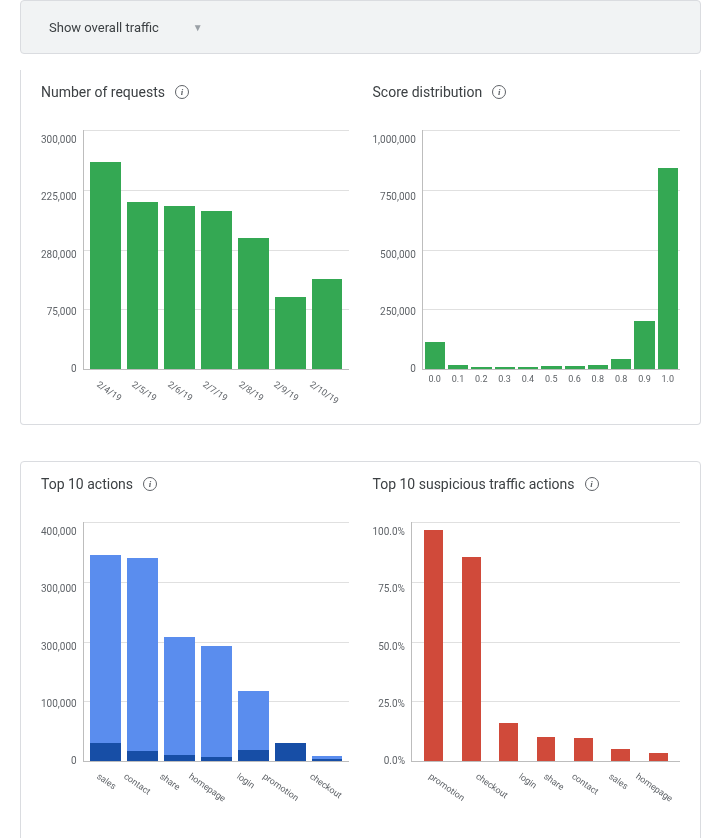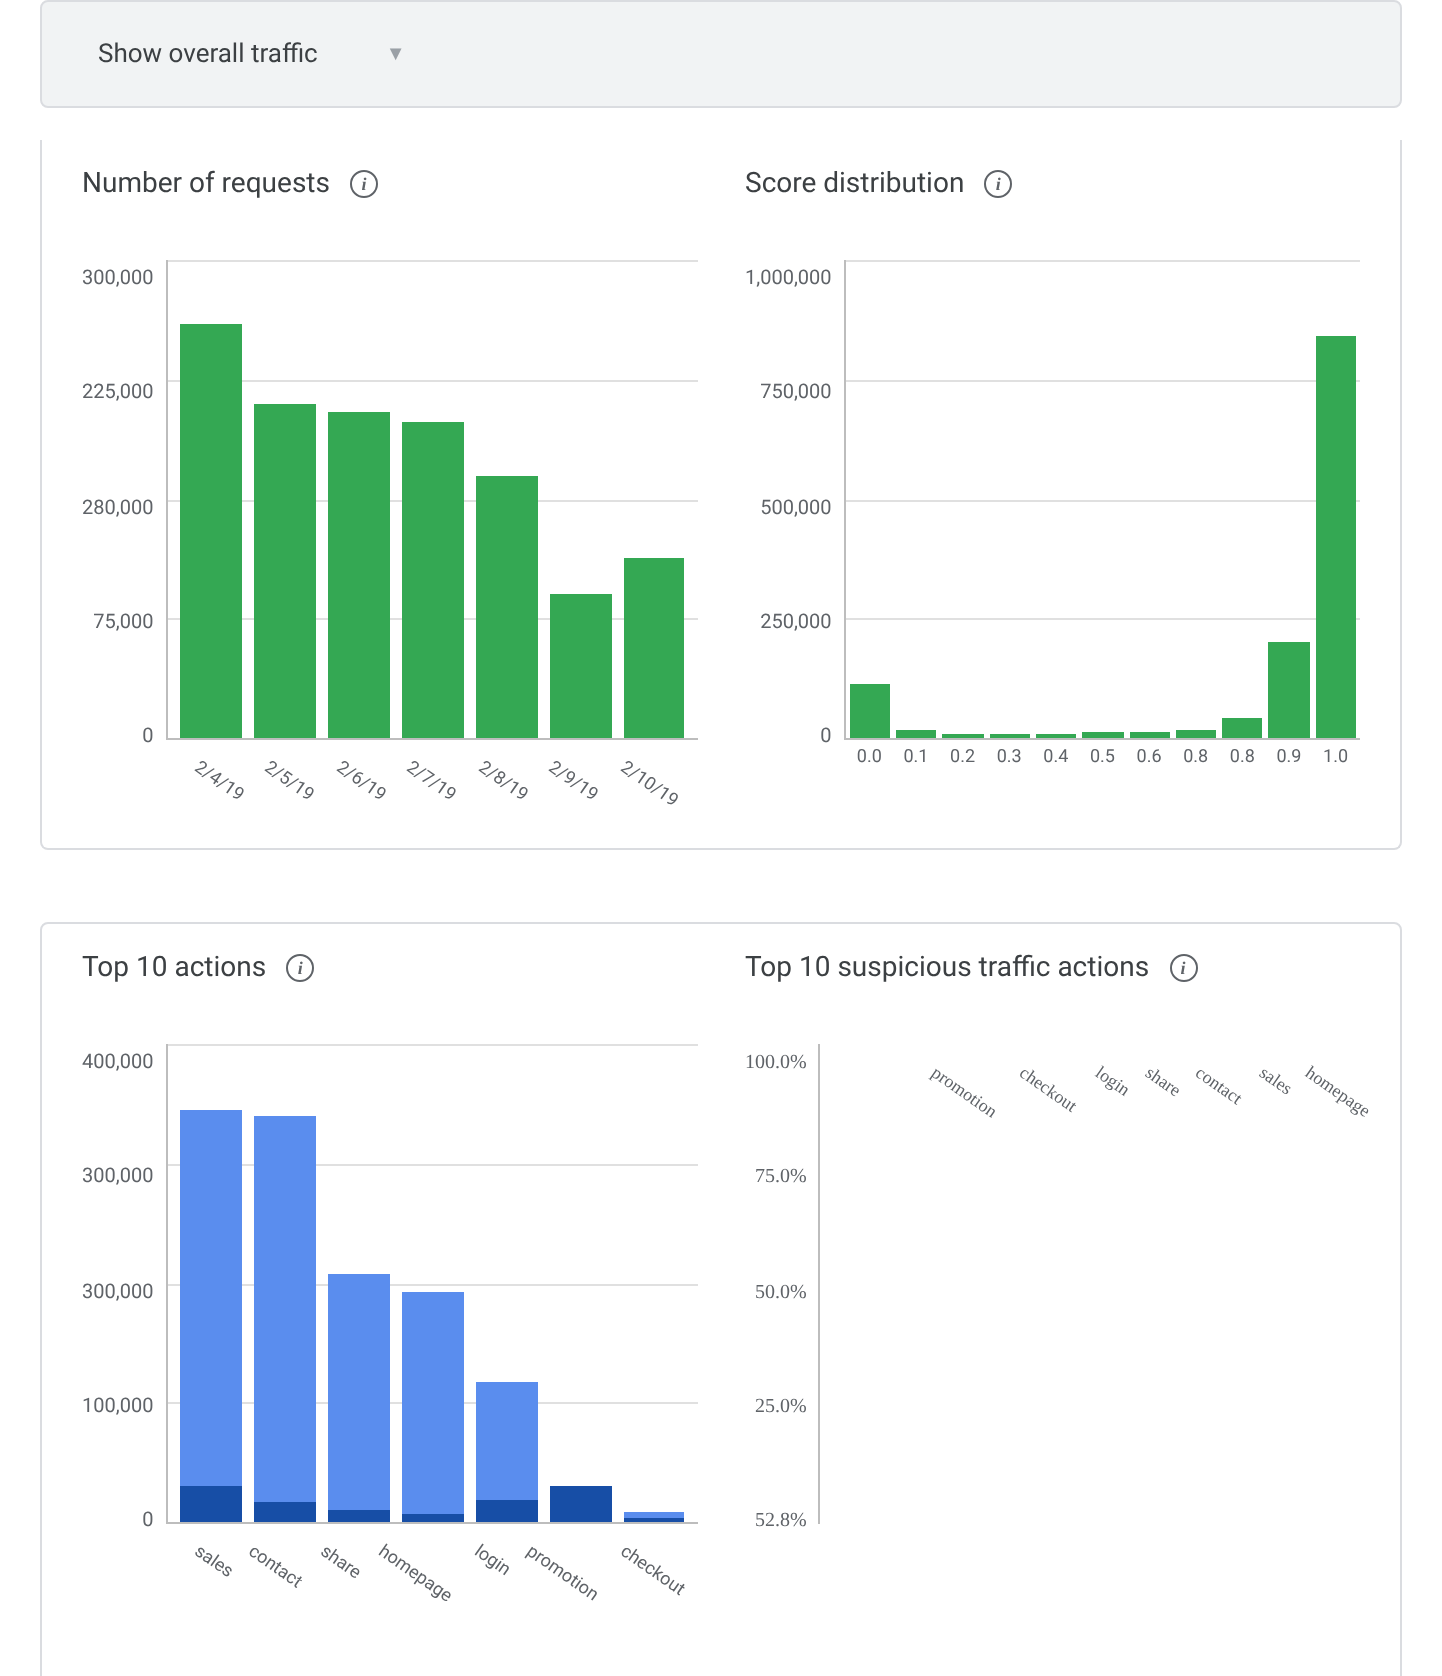--- a/index.html
+++ b/index.html
@@ -356,28 +356,28 @@
             <span>Low risk</span>
           </div>
         </div>
       </div>
 
       <div class="chart-col">
         <div class="chart-title-row">
           <span>Top 10 suspicious traffic actions</span>
           <span class="info-icon">i</span>
         </div>
-        <div style="display:flex; flex-direction:row;font-family:Liberation Serif, serif;">
+        <div style="display:flex; flex-direction:column;">
           <div class="chart-area">
             <div class="yaxis">
                 <span>100.0%</span>
                 <span>75.0%</span>
                 <span>50.0%</span>
                 <span>25.0%</span>
-                <span>52.8%</span>
+                <span>0.0%</span>
               </div>
             <div class="plot">
               <div class="gridlines">
                   <div class="gridline" style="top: 0%;"></div>
                   <div class="gridline" style="top: 25%;"></div>
                   <div class="gridline" style="top: 50%;"></div>
                   <div class="gridline" style="top: 75%;"></div>
                 </div>
               <div class="bars thin">
                   <div class="bar-slot">

